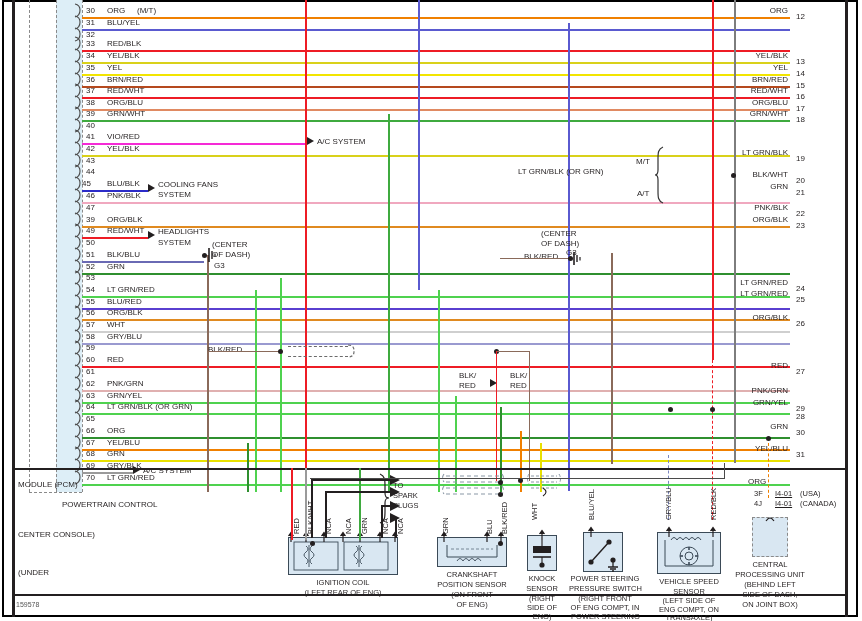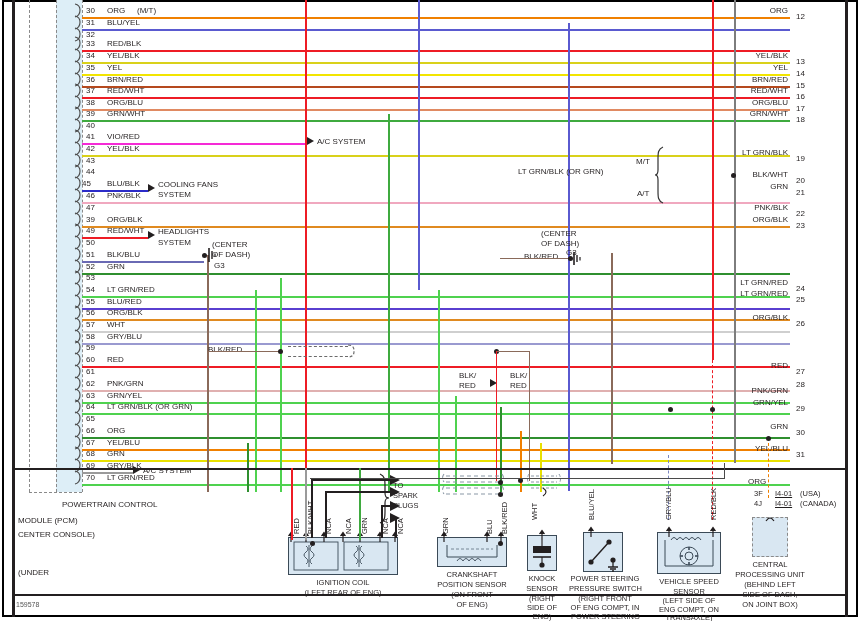--- a/index.html
+++ b/index.html
@@ -296,21 +296,21 @@
       <div class="pin" style="left: 796px; top: 221px;">23</div>
       <div class="lbl" style="left: 678px; top: 278px; width: 110px; text-align: right; position: absolute;">LT GRN/RED</div>
       <div class="pin" style="left: 796px; top: 284px;">24</div>
       <div class="lbl" style="left: 678px; top: 289px; width: 110px; text-align: right; position: absolute;">LT GRN/RED</div>
       <div class="pin" style="left: 796px; top: 295px;">25</div>
       <div class="lbl" style="left: 678px; top: 313px; width: 110px; text-align: right; position: absolute;">ORG/BLK</div>
       <div class="pin" style="left: 796px; top: 319px;">26</div>
       <div class="lbl" style="left: 678px; top: 361px; width: 110px; text-align: right; position: absolute;">RED</div>
       <div class="pin" style="left: 796px; top: 367px;">27</div>
       <div class="lbl" style="left: 678px; top: 386px; width: 110px; text-align: right; position: absolute;">PNK/GRN</div>
-      <div class="pin" style="left: 796px; top: 380px; text-align: center;">28</div>
+      <div class="pin" style="left: 796px; top: 412px; text-align: center;">28</div>
       <div class="lbl" style="left: 678px; top: 398px; width: 110px; text-align: right; position: absolute;">GRN/YEL</div>
       <div class="pin" style="left: 796px; top: 404px;">29</div>
       <div class="lbl" style="left: 678px; top: 422px; width: 110px; text-align: right; position: absolute;">GRN</div>
       <div class="pin" style="left: 796px; top: 428px;">30</div>
       <div class="lbl" style="left: 678px; top: 444px; width: 110px; text-align: right; position: absolute;">YEL/BLU</div>
       <div class="pin" style="left: 796px; top: 450px;">31</div>
     </div>
 
   <div class="vline" style="left:305px;top:0px;height:492px;border-left-color:#ee1c25;border-left-width:2px;"></div>
   <div class="vline" style="left:418px;top:0px;height:290px;border-left-color:#5a5ad0;border-left-width:2px;"></div>
@@ -401,21 +401,21 @@
 
   <div class="dot" style="left:731px;top:173px;"></div>
   <div class="dot" style="left:668px;top:407px;"></div>
   <div class="dot" style="left:710px;top:407px;"></div>
   <div class="dot" style="left:766px;top:436px;"></div>
 
   <div class="botline" style="left:15px;top:468px;width:830px;"></div>
   <div class="botline" style="left:15px;top:594px;width:830px;"></div>
 
   <div class="lbl" style="left:18px;top:500px;margin-left:44px;">POWERTRAIN CONTROL</div>
-  <div class="lbl" style="left:18px;top:516px;">MODULE (PCM)</div>
+  <div class="lbl" style="left:18px;top:480px;">MODULE (PCM)</div>
   <div class="lbl" style="left:18px;top:520px;margin-top:48px;">(UNDER</div>
   <div class="lbl" style="left:18px;top:530px;">CENTER CONSOLE)</div>
   <div class="lbl" style="left:16px;top:601px;font-size:7px;color:#555;">159578</div>
 
   <div class="box" style="left:288px;top:537px;width:110px;height:38px;"></div>
   <svg class="abs" style="left:292px;top:540px;" width="102" height="33">
     <rect x="2" y="2" width="44" height="28" fill="none" stroke="#3b4a57" stroke-width="0.9"></rect>
     <rect x="52" y="2" width="44" height="28" fill="none" stroke="#3b4a57" stroke-width="0.9"></rect>
     <g stroke="#3b4a57" stroke-width="0.9" fill="none">
       <path d="M14 6 q4 3 0 6 q-4 3 0 6 q4 3 0 6"></path>

